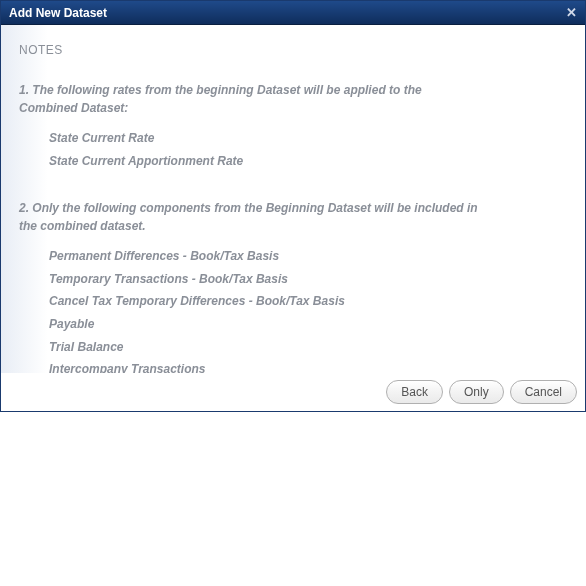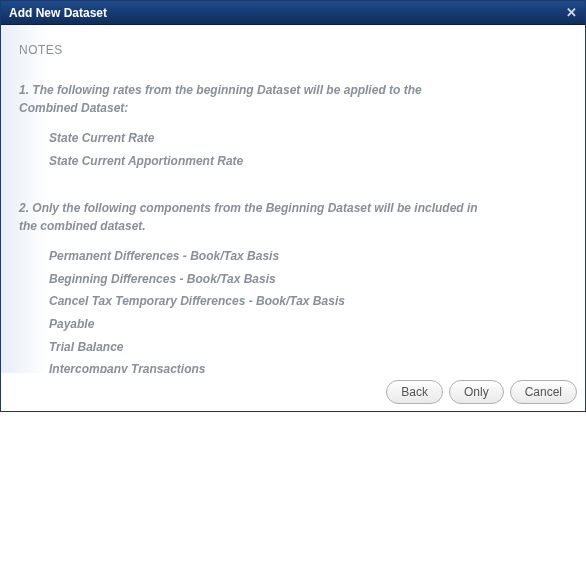--- a/index.html
+++ b/index.html
@@ -115,21 +115,21 @@
 
     <div class="note-para">1.  The following rates from the beginning Dataset will be applied to the Combined Dataset:</div>
     <div class="note-list">
       <div class="note-item">State Current Rate</div>
       <div class="note-item">State Current Apportionment Rate</div>
     </div>
 
     <div class="note-para">2.  Only the following components from the Beginning Dataset will be included in the combined dataset.</div>
     <div class="note-list-2">
       <div class="note-item">Permanent Differences - Book/Tax Basis</div>
-      <div class="note-item">Beginning Differences - Book/Tax Basis</div>
+      <div class="note-item">Temporary Transactions - Book/Tax Basis</div>
       <div class="note-item">Cancel Tax Temporary Differences - Book/Tax Basis</div>
       <div class="note-item">Payable</div>
       <div class="note-item">Trial Balance</div>
       <div class="note-item">Intercompany Transactions</div>
     </div>
   </div>
 
   <div class="footer">
     <button class="btn">Back</button>
     <button class="btn">Only</button>

